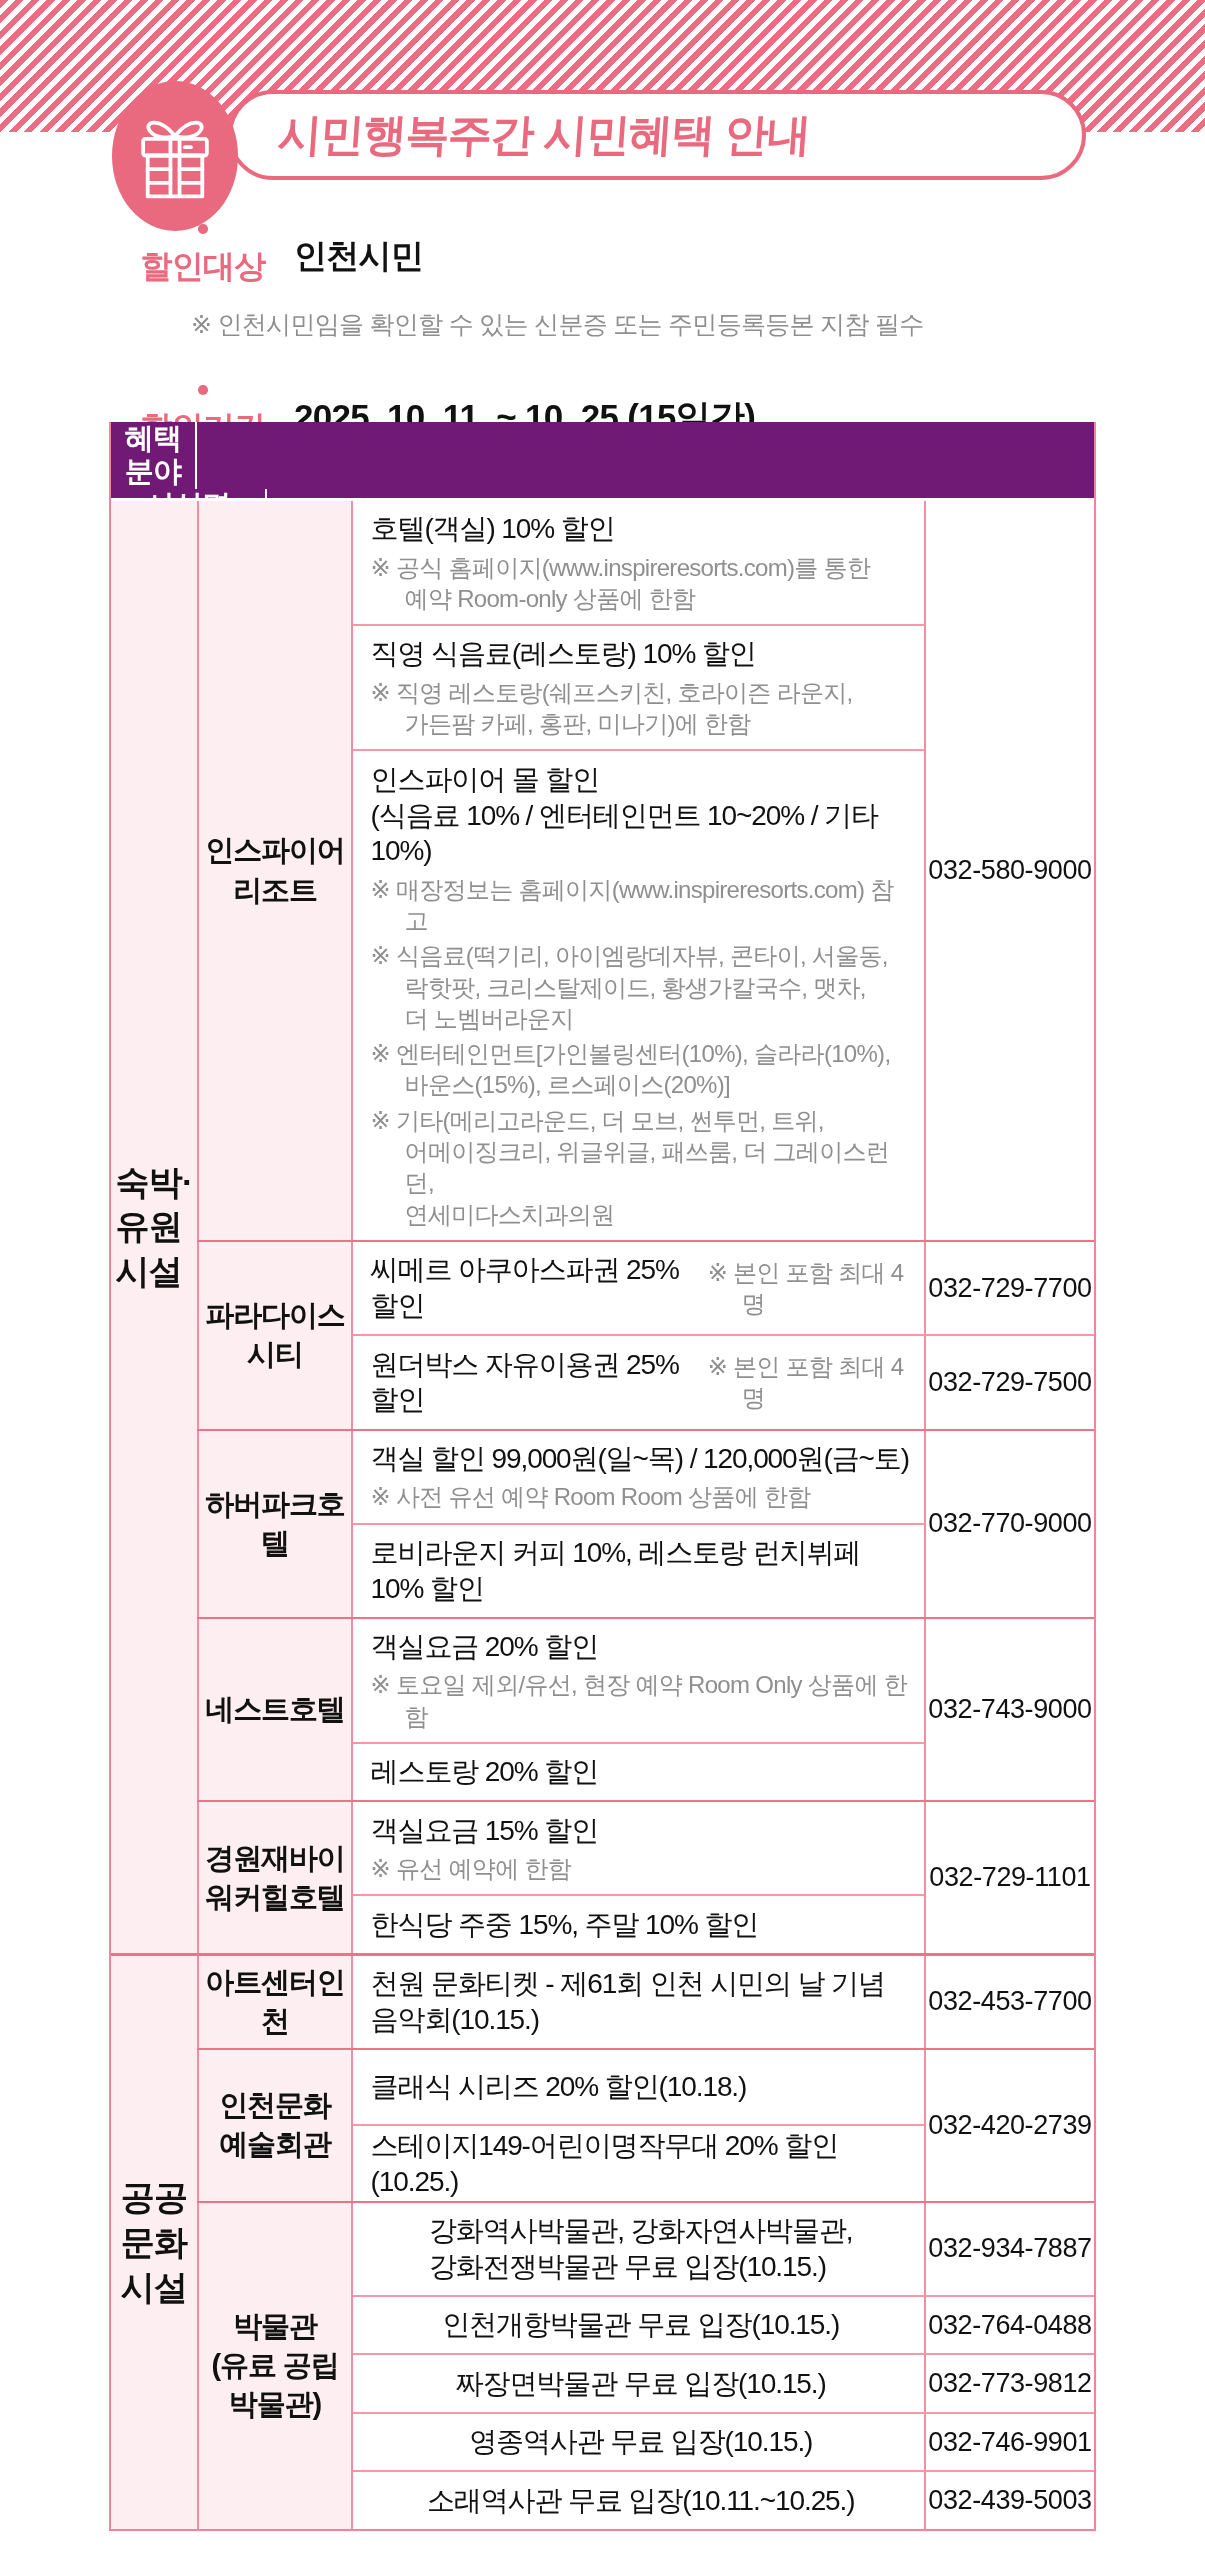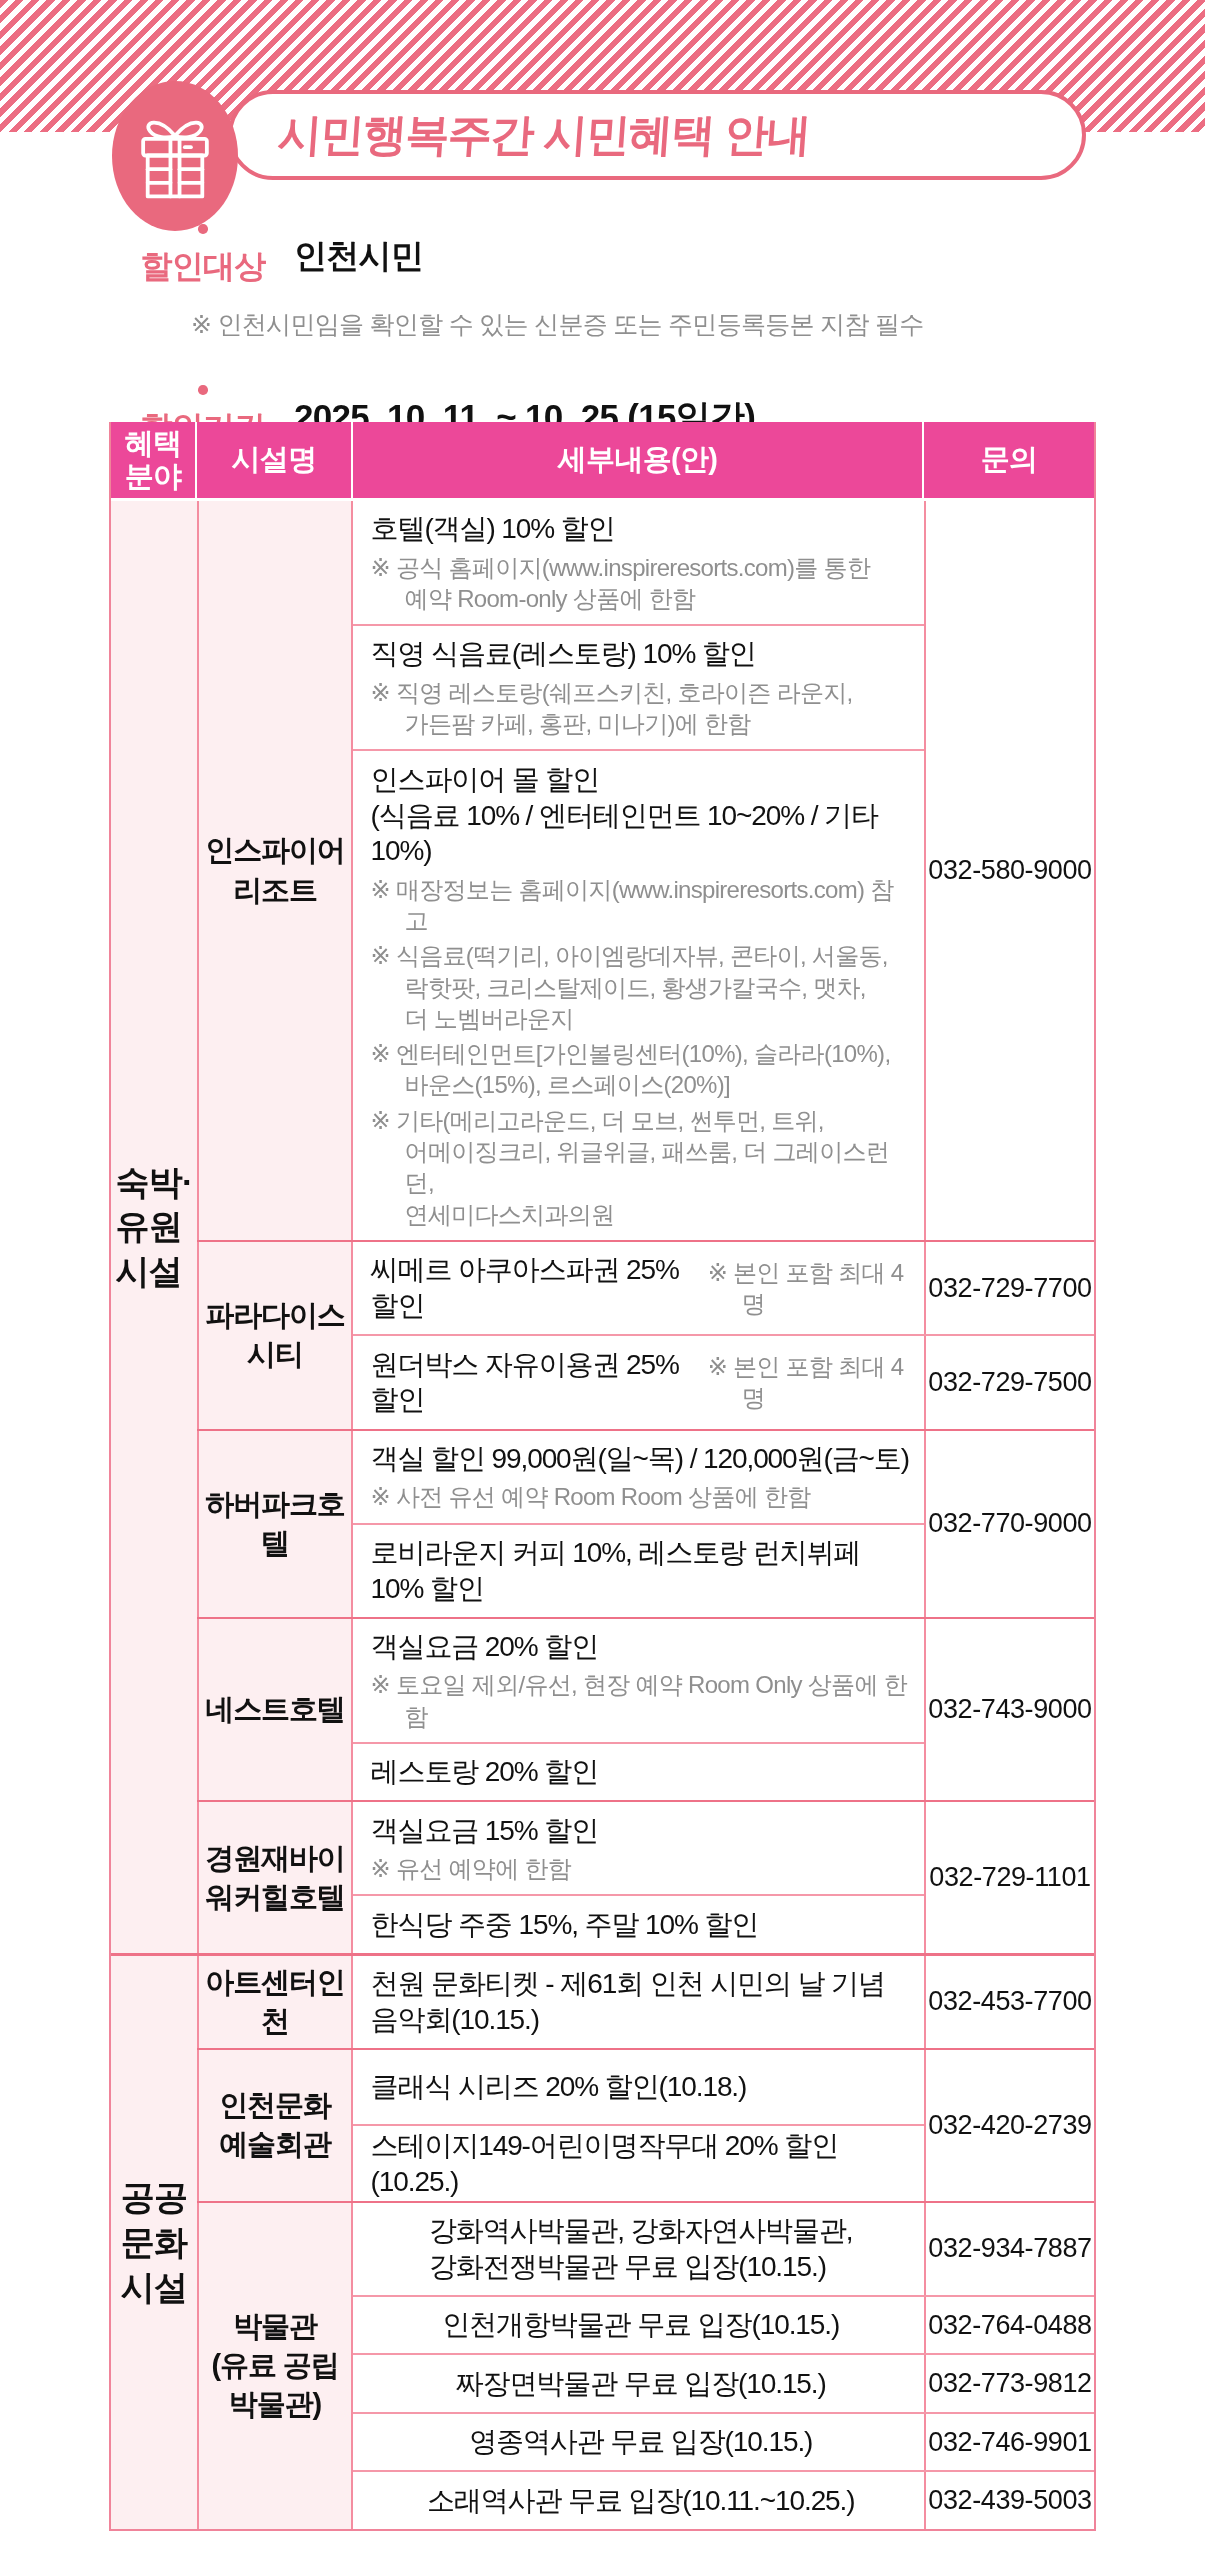--- a/index.html
+++ b/index.html
@@ -49,21 +49,21 @@
   .ival.big { font-size:35px; }
   .inote {
     margin:19px 0 0 79px; color:#8f8f8f; font-size:25px; letter-spacing:-0.7px;
   }
   .irow.period { margin-top:44px; }
 
   
   .flow { position:absolute; left:109px; top:422px; width:987px; }
   .tbl  { width:987px; border:2.2px solid #f0849a; border-top:none; }
 
-  .thead { display:flex; background:#ec4899; height:79px; border-bottom:3.7px solid #ffffff; }
+  .thead { display:flex; background:#701a75; height:79px; border-bottom:3.7px solid #ffffff;flex-direction:column; }
   .th {
     display:flex; align-items:center; justify-content:center; text-align:center;
     color:#ffffff; font-weight:800; font-size:29px; line-height:1.15; letter-spacing:-0.7px;
   }
   .th1 { width:86px; border-right:2.2px solid #ffffff; }
   .th2 { width:156px; border-right:2.2px solid #ffffff; }
   .th3 { flex:1;      border-right:2.2px solid #ffffff; }
   .th4 { width:170px; }
 
   .section { display:flex; }

